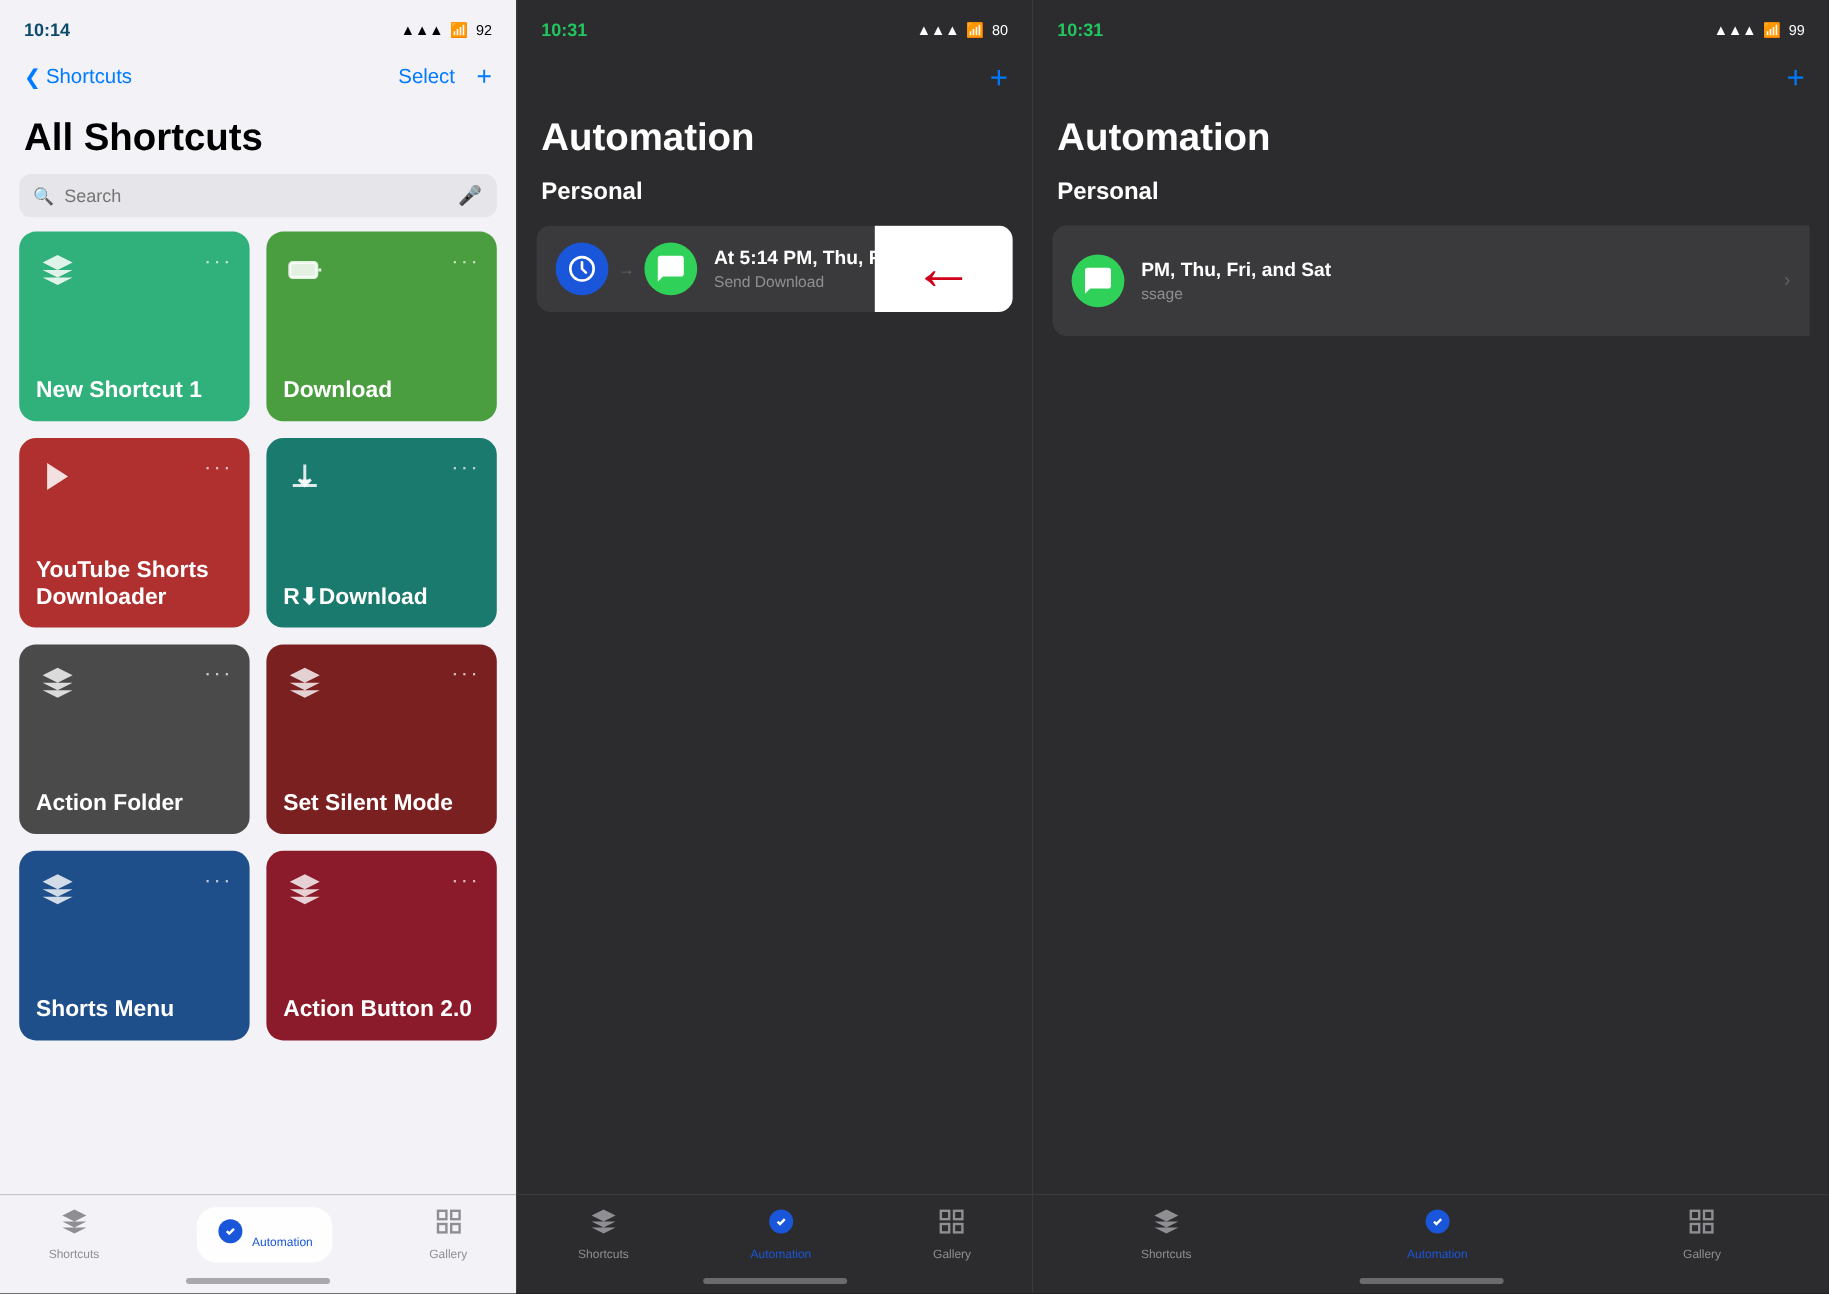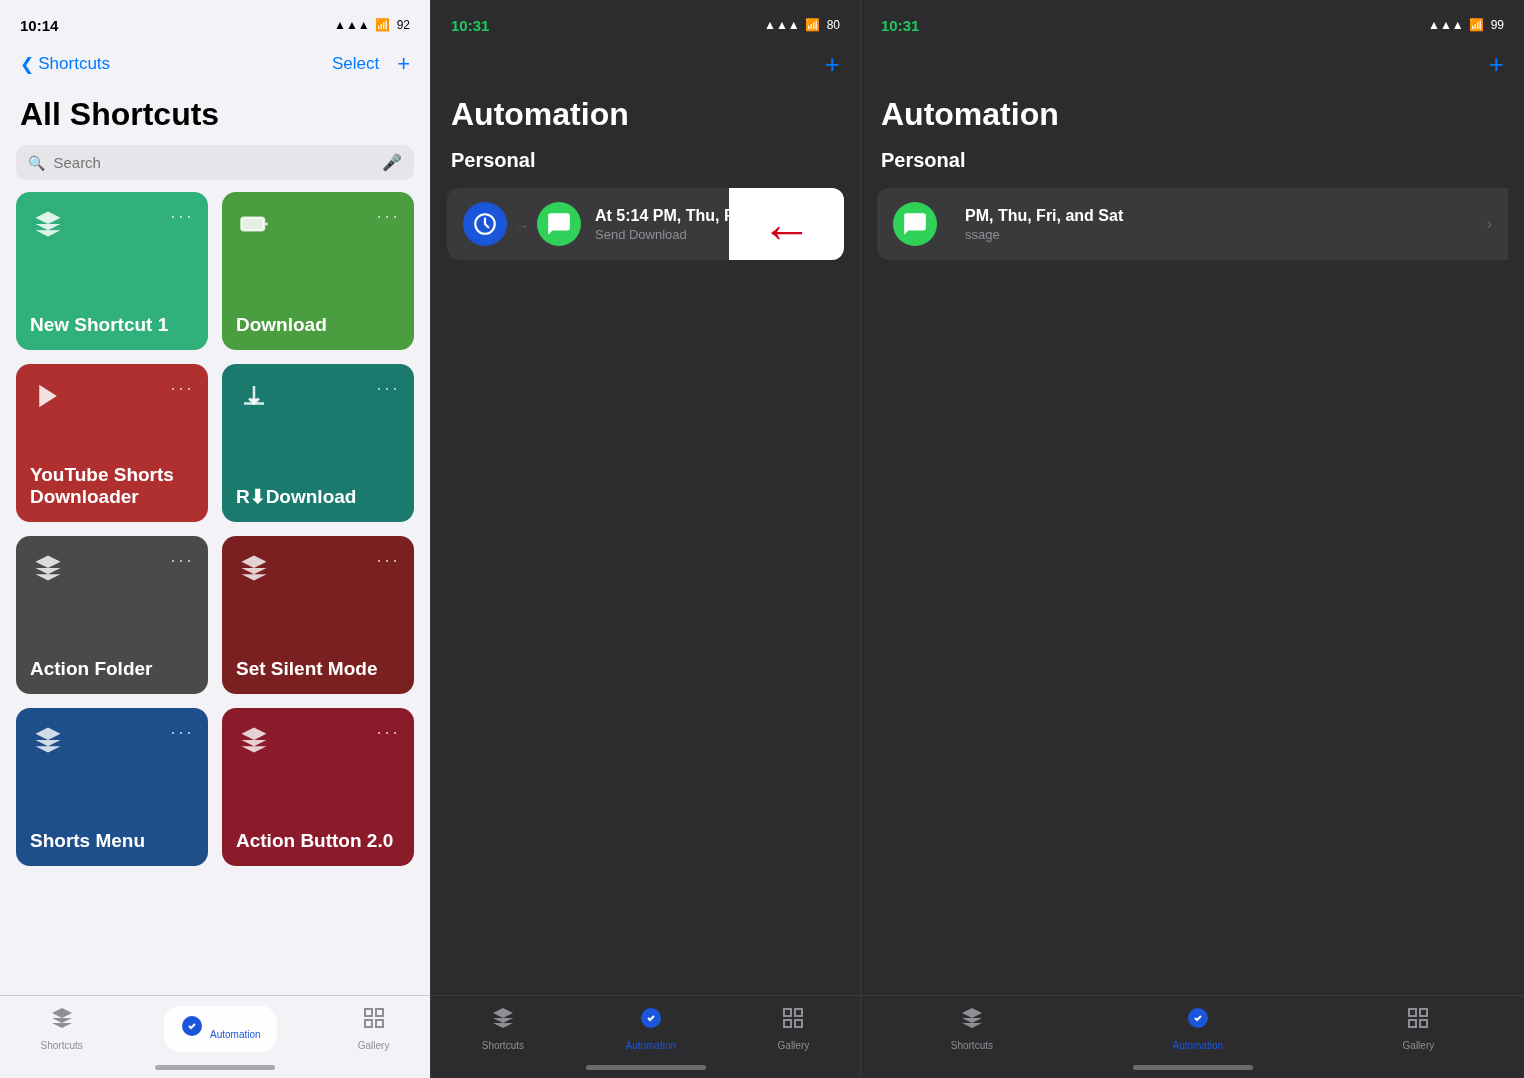--- a/index.html
+++ b/index.html
@@ -39,21 +39,21 @@
     .status-bar {
       display: flex;
       justify-content: space-between;
       align-items: center;
       padding: 14px 20px 8px;
       height: 44px;
     }
     .status-bar .time {
       font-size: 15px;
       font-weight: 600;
-      color: #000000;
+      color: #0c4a6e;
     }
     .status-bar .time-dark {
       color: #22c55e;
     }
     .status-icons {
       display: flex;
       align-items: center;
       gap: 6px;
     }
     .status-icons span {
@@ -577,21 +577,21 @@
 
   <div class="nav-bar-dark">
     <span class="plus-btn">+</span>
   </div>
 
   <div class="page-title page-title-dark">Automation</div>
 
   <div class="section-label">Personal</div>
 
   <div style="position: relative; margin: 0 16px; overflow: visible; border-radius: 12px; display: flex; align-items: stretch;">
-    <div style="display: flex; align-items: center; padding: 14px 16px; background: #3a3a3c; gap: 28px; flex: 1; border-radius: 12px 0 0 12px; overflow: hidden;">
+    <div style="display: flex; align-items: center; padding: 24px 16px; background: #3a3a3c; gap: 14px; flex: 1; border-radius: 12px 0 0 12px; overflow: hidden;">
 
       <div class="partial-icon">
         <svg width="26" height="26" viewBox="0 0 24 24" fill="white">
             <path d="M20 2H4c-1.1 0-2 .9-2 2v18l4-4h14c1.1 0 2-.9 2-2V4c0-1.1-.9-2-2-2z"></path>
           </svg>
       </div>
 
       <div class="auto-info">
         <div class="auto-title">PM, Thu, Fri, and Sat</div>
         <div class="auto-subtitle">ssage</div>

